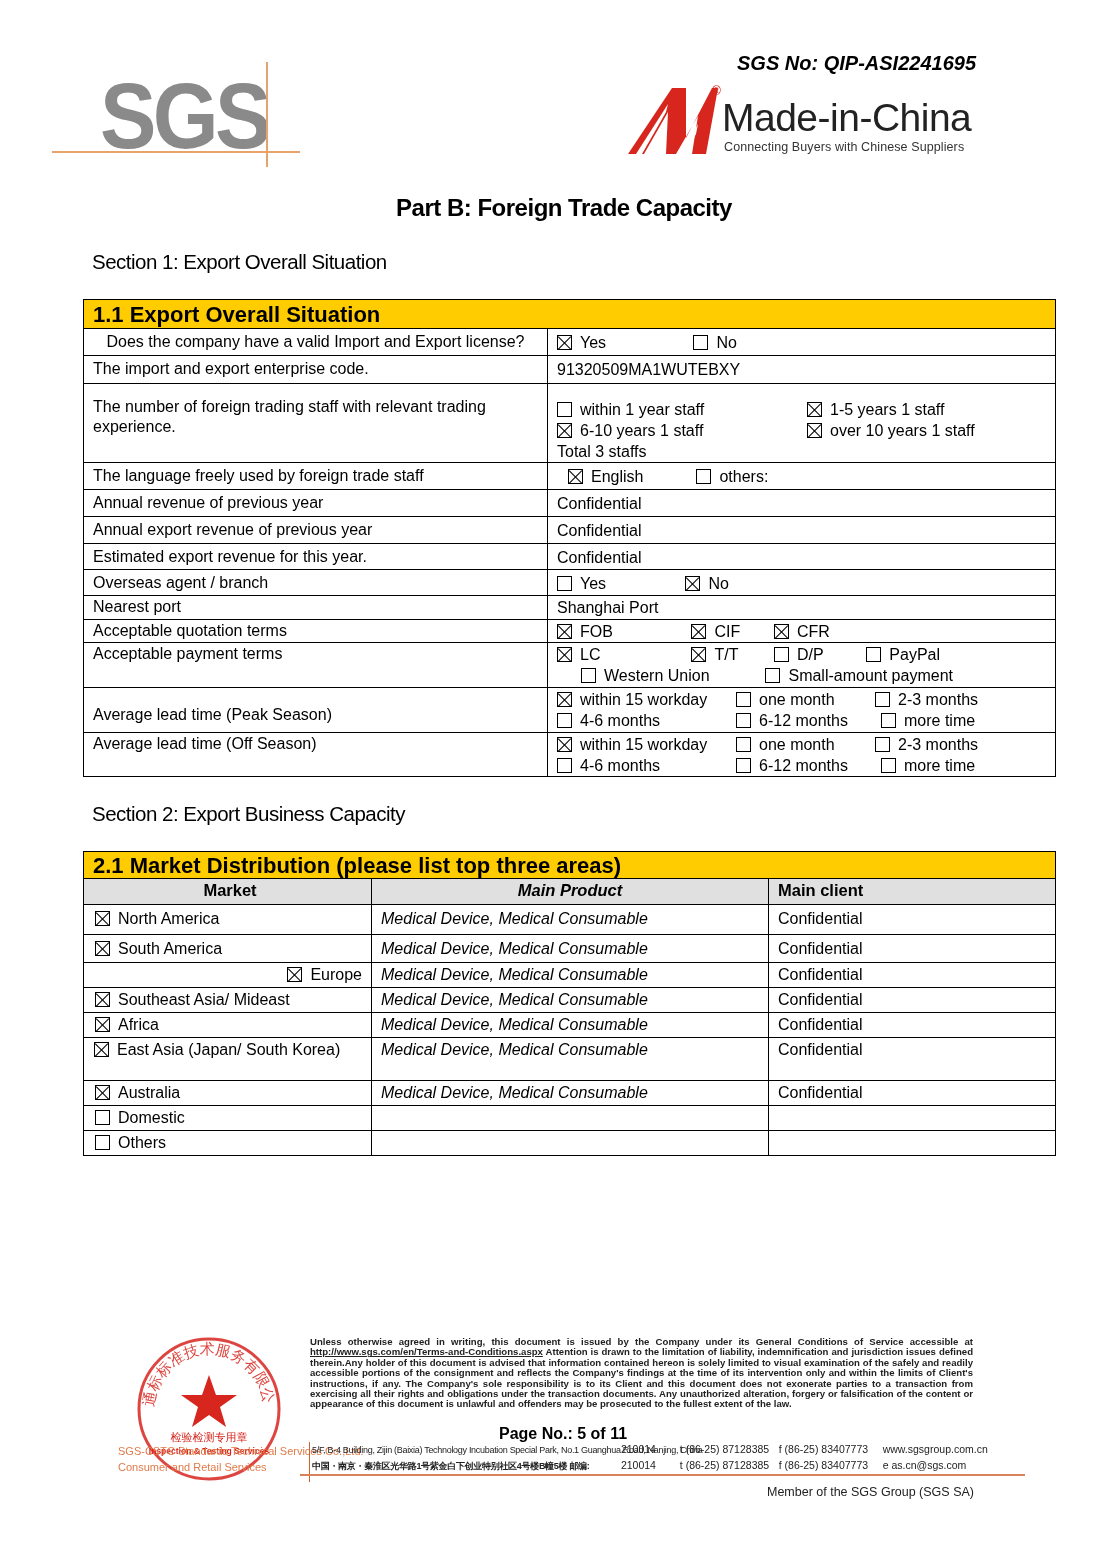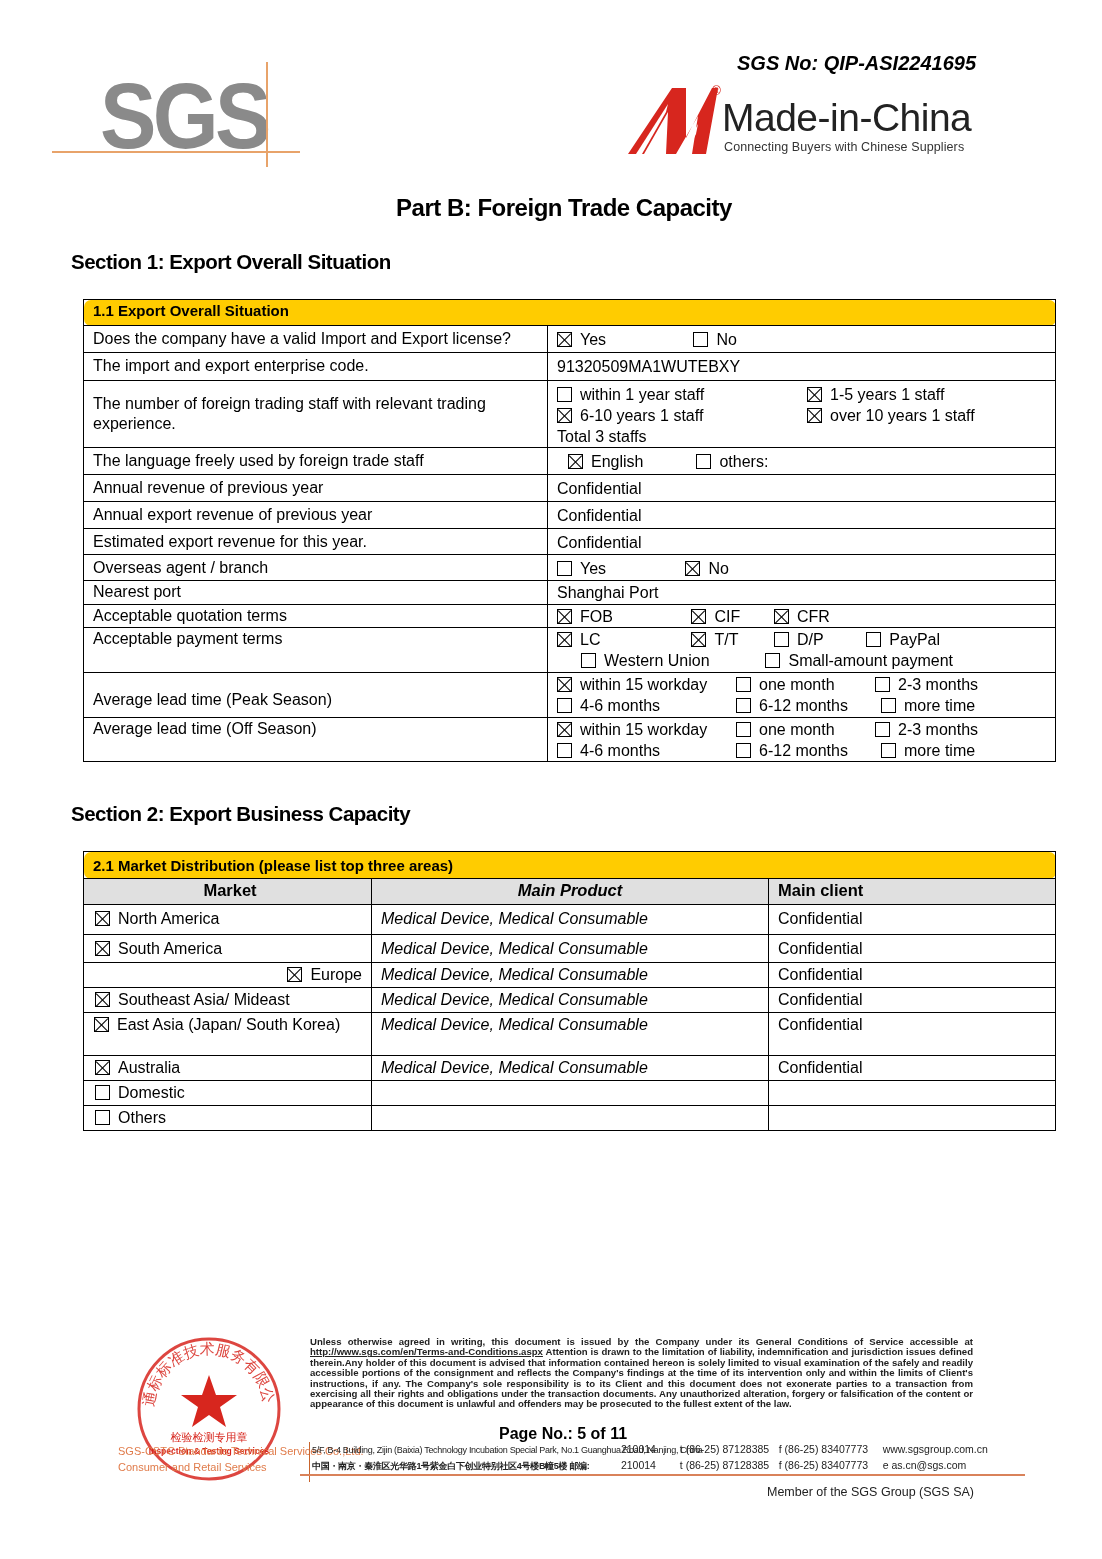--- a/index.html
+++ b/index.html
@@ -28,39 +28,39 @@
   .mic-logo { left: 626px; top: 86px; width: 360px; height: 72px; }
   .mic-m { position: absolute; left: 0; top: 0; width: 92px; height: 70px; }
   .mic-reg { position: absolute; left: 86px; top: -2px; font-size: 12px; color: #d7261e; }
   .mic-name {
     position: absolute; left: 96px; top: 12px; font-size: 39px; line-height: 40px;
     color: #222; letter-spacing: -0.5px;
   }
   .mic-tag { position: absolute; left: 98px; top: 54px; font-size: 12.5px; color: #333; letter-spacing: 0.1px; }
 
   .page-title { left: 0; width: 1128px; top: 194px; text-align: center; font-size: 24px; font-weight: bold; letter-spacing: -0.5px; }
-  .section-title { left: 71px; font-size: 20.5px; font-weight: bold; letter-spacing: -0.5px; }
+  .section-title { left: 92px; font-size: 20.5px; font-weight: normal; letter-spacing: -0.5px; }
 
   
   table { border-collapse: collapse; position: absolute; left: 83px; width: 973px; font-size: 16px; }
   td, th { border: 1px solid #000; vertical-align: top; }
-  .band td { background: #ffcc00; font-weight: bold; font-size: 15px; padding: 2px 9px 0 9px; height: 26px; border-radius: 7px; }
+  .band td { background: #ffcc00; font-weight: bold; font-size: 22px; padding: 2px 9px 0 9px; height: 26px; }
   .q { width: 464px; padding: 3px 9px 0 9px; line-height: 20px; }
   .a { padding: 3px 9px 0 9px; line-height: 21px; }
   .cb {
     display: inline-block; width: 15px; height: 15px; border: 1px solid #000;
     vertical-align: -2px; margin-right: 8px; position: relative;
   }
   .cb.on::before, .cb.on::after {
     content: ""; position: absolute; left: 6px; top: -2px; width: 1px; height: 18px; background: #000;
   }
   .cb.on::before { transform: rotate(45deg); }
   .cb.on::after { transform: rotate(-45deg); }
   .opt { display: inline-block; white-space: nowrap; }
-  .grid2 { display: grid; grid-template-columns: 250px 230px; }
+  .grid2 { display: grid; grid-template-columns: 250px 230px; margin-top: 12px; }
   .grid3 { display: grid; grid-template-columns: 179px 139px 150px; }
 
   .t2 th { background: #e0e0e0; font-weight: bold; font-size: 16.5px; padding: 2px 6px 0 6px; height: 26px; }
   .t2 td { padding: 3px 9px 2px 9px; line-height: 21px; }
   .t2 .c1 { width: 288px; padding-left: 11px; }
   .t2 .c2 { width: 397px; font-style: italic; }
 
   
   .stamp { left: 134px; top: 1337px; width: 150px; height: 150px; }
   .stamp-co { left: 118px; top: 1443px; font-size: 11px; color: #e07b4a; line-height: 16px; }
@@ -104,21 +104,21 @@
 
 <div class="abs section-title" style="top:250px;">Section 1: Export Overall Situation</div>
 
 <table style="top:299px;">
   <tbody>
       <tr class="band">
     <td colspan="2">1.1 Export Overall Situation</td>
   </tr>
 
   <tr>
-    <td class="q" style="height:27px;">Does the company have a valid Import and Export license?</td>
+    <td class="q" style="height:27px;text-align:center;">Does the company have a valid Import and Export license?</td>
     <td class="a">
       <span class="opt" style="width:132px;"><span class="cb on"></span><span>Yes</span></span>
       <span class="opt"><span class="cb"></span><span>No</span></span>
     </td>
   </tr>
 
   <tr>
     <td class="q" style="height:28px;">The import and export enterprise code.</td>
     <td class="a">91320509MA1WUTEBXY</td>
   </tr>
@@ -250,20 +250,25 @@
     <td class="c2">Medical Device, Medical Consumable</td>
     <td>Confidential</td>
   </tr>
   <tr style="height:24px;">
     <td class="c1" style="padding-top:1px;text-align:right;"><span class="cb on"></span><span>Europe</span></td>
     <td class="c2" style="padding-top:1px;">Medical Device, Medical Consumable</td>
     <td style="padding-top:1px;">Confidential</td>
   </tr>
   <tr style="height:24px;">
     <td class="c1" style="padding-top:1px;"><span class="cb on"></span><span>Southeast Asia/ Mideast</span></td>
+    <td class="c2" style="padding-top:1px;">Medical Device, Medical Consumable</td>
+    <td style="padding-top:1px;">Confidential</td>
+  </tr>
+  <tr style="height:24px;">
+    <td class="c1" style="padding-top:1px;"><span class="cb on"></span><span>Africa</span></td>
     <td class="c2" style="padding-top:1px;">Medical Device, Medical Consumable</td>
     <td style="padding-top:1px;">Confidential</td>
   </tr>
   <tr style="height:43px;">
     <td class="c1" style="padding-top:1px; padding-left:10px;"><span class="cb on"></span><span>East Asia (Japan/ South Korea)</span></td>
     <td class="c2" style="padding-top:1px;">Medical Device, Medical Consumable</td>
     <td style="padding-top:1px;">Confidential</td>
   </tr>
   <tr style="height:24px;">
     <td class="c1" style="padding-top:1px;"><span class="cb on"></span><span>Australia</span></td>

